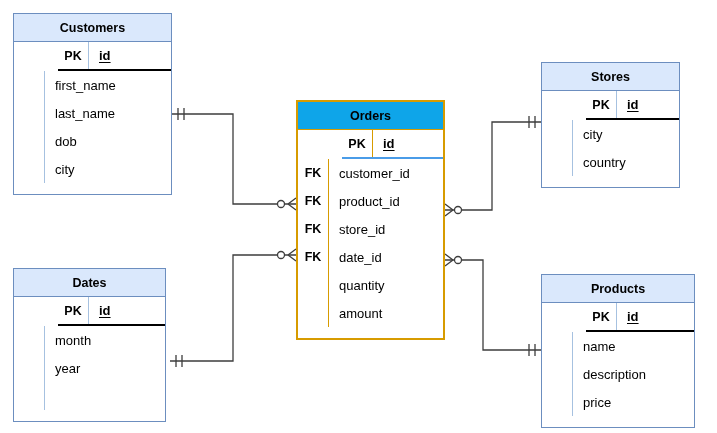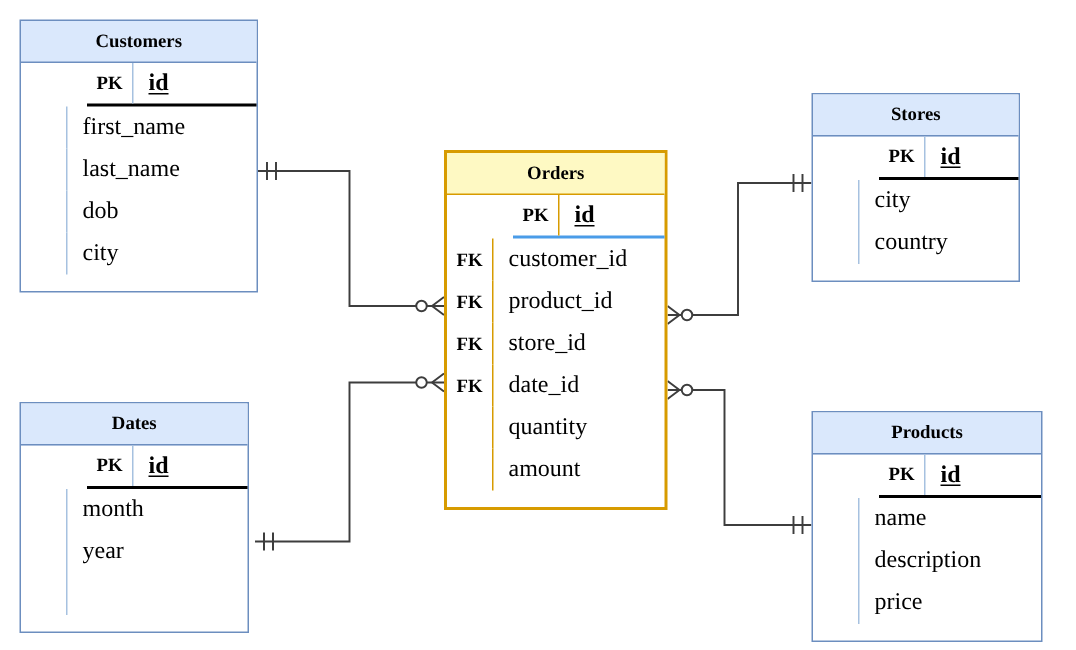--- a/index.html
+++ b/index.html
@@ -1,52 +1,52 @@
 <!DOCTYPE html>
 <html><head>
 <meta charset="utf-8">
 <style>
   html,body { margin:0; padding:0; background:#ffffff; }
   #canvas {
     position:relative;
     width:717px; height:433px;
     background:#ffffff;
-    font-family:Liberation Serif, serif;
+    font-family:Liberation Sans, sans-serif;
     color:#000;
     overflow:hidden;
   }
   .entity {
     position:absolute;
     background:#ffffff;
     box-sizing:border-box;
     padding-bottom:11px;
   }
   .entity.blue   { border:1px solid #6c8ebf; }
   .entity.orange { border:2px solid #d79b00; }
   .t-header {
     height:27px;
     display:flex; align-items:center; justify-content:center;
     font-weight:bold; font-size:12.5px;
   }
   .blue   .t-header { background:#dae8fc; border-bottom:1px solid #6c8ebf; }
-  .orange .t-header { background:#fef9c3; border-bottom:1px solid #d79b00; }
+  .orange .t-header { background:#0ea5e9; border-bottom:1px solid #d79b00; }
   .t-row { height:28px; display:flex; align-items:stretch; }
   .t-row.pk-row { height:27px;margin-left:44px; }
   .blue   .pk-row { border-bottom:2px solid #000000; }
   .orange .pk-row { border-bottom:2px solid #4a9ce8; }
   .key {
     width:30px; flex:0 0 30px;
     display:flex; align-items:center; justify-content:center;
     font-weight:bold; font-size:12.5px;
   }
   .blue   .key { border-right:1px solid #a6c1e0; }
   .orange .key { border-right:1px solid #d79b00; }
   .field {
     flex:1; display:flex; align-items:center;
-    padding-left:10px; font-size:16px;
+    padding-left:10px; font-size:13px;
   }
   .pk-name { font-weight:bold; text-decoration:underline; text-underline-offset:2px; }
   #wires { position:absolute; left:0; top:0; width:717px; height:433px; }
   #wires path, #wires circle { stroke:#3d3d3d; stroke-width:1.3; fill:none; }
   #wires circle { fill:#ffffff; }
 </style>
 </head>
 <body>
 
 <div id="canvas">

